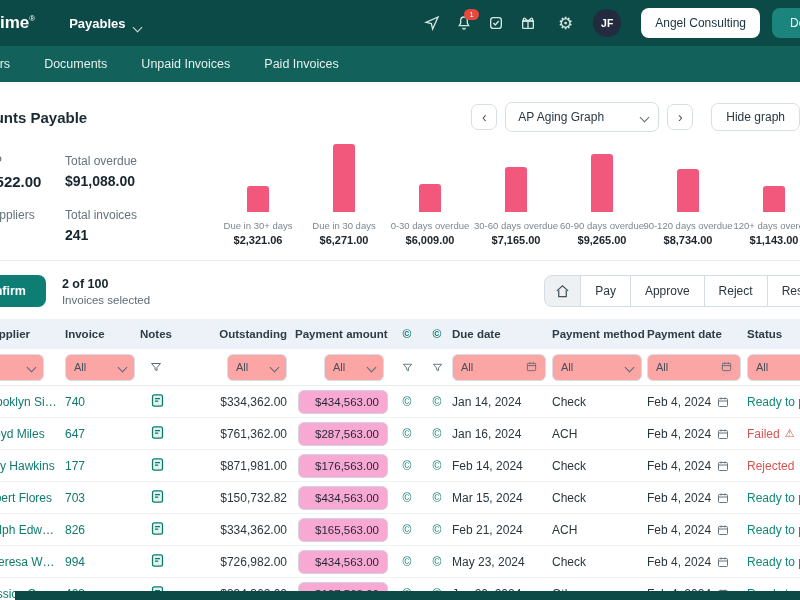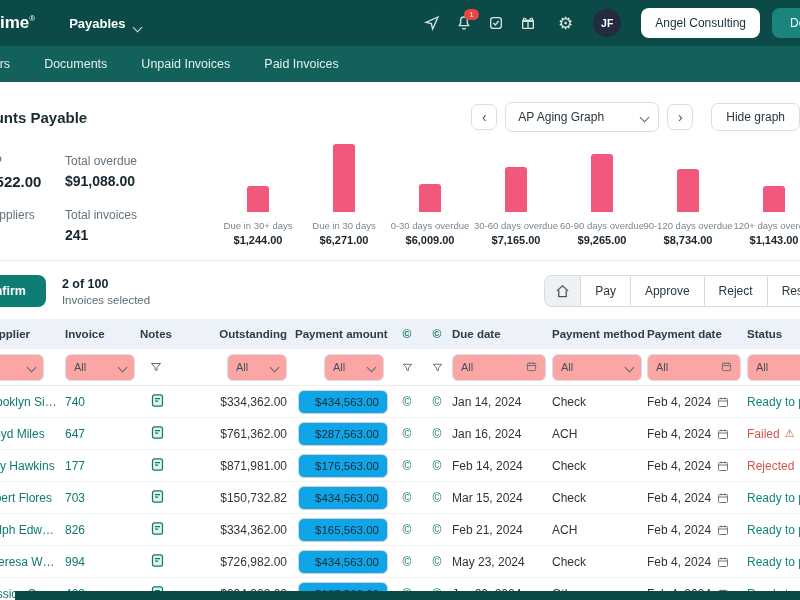--- a/index.html
+++ b/index.html
@@ -72,21 +72,21 @@
   .fbox.sm{width:42px}
   .fbox.right{justify-self:end;margin-right:8px}
   .funnel{display:flex;justify-content:flex-start;padding-left:10px;cursor:pointer}
   .funnel.center{justify-content:center;padding-left:0}
   .trow{height:31px;border-bottom:1px solid #EFF2F4;font-size:12px;color:#2A3640}
   .cell{white-space:nowrap;overflow:hidden}
   .supplier{text-overflow:ellipsis;padding-right:6px}
   .link{color:#0F7A6C;cursor:pointer}
   .cell-r{text-align:right;padding-right:8px}
   .amt-wrap{display:flex;justify-content:flex-end;padding-right:4px}
-  .amount-input{width:90px;height:24px;border:1px solid #CFD6DB;border-radius:6px;text-align:right;font-size:11.5px;color:#1E2A33;padding:0 8px;background:#0ea5e9;font-family:inherit;box-sizing:border-box}
+  .amount-input{width:90px;height:24px;border:1px solid #CFD6DB;border-radius:6px;text-align:right;font-size:11.5px;color:#1E2A33;padding:0 8px;background:#f9a8d4;font-family:inherit;box-sizing:border-box}
   .paydate{display:flex;align-items:center}
   .cal{margin-left:6px;display:inline-flex}
   .status{display:flex;align-items:center}
   .st-ok{color:#0E8A74}
   .st-error{color:#D9534F}
   .warn{color:#D9534F;font-size:11px;margin-left:5px}
 
   .footer{position:absolute;left:95px;right:0;bottom:0;height:9px;background:#0B4A47}
 </style>
 </head>
@@ -170,21 +170,21 @@
         <div class="lab">Total invoices</div>
         <div class="val">241</div>
       </div>
     </div>
     <div class="chart">
         <div class="slot">
           <div class="barbox">
             <div class="bar" style="height: 26px; background: rgb(242, 88, 123);"></div>
           </div>
           <div class="cat">Due in 30+ days</div>
-          <div class="cval">$1,244.00</div>
+          <div class="cval">$2,321.06</div>
         </div>
         <div class="slot">
           <div class="barbox">
             <div class="bar" style="height: 68px; background: rgb(242, 88, 123);"></div>
           </div>
           <div class="cat">Due in 30 days</div>
           <div class="cval">$6,271.00</div>
         </div>
         <div class="slot">
           <div class="barbox">

